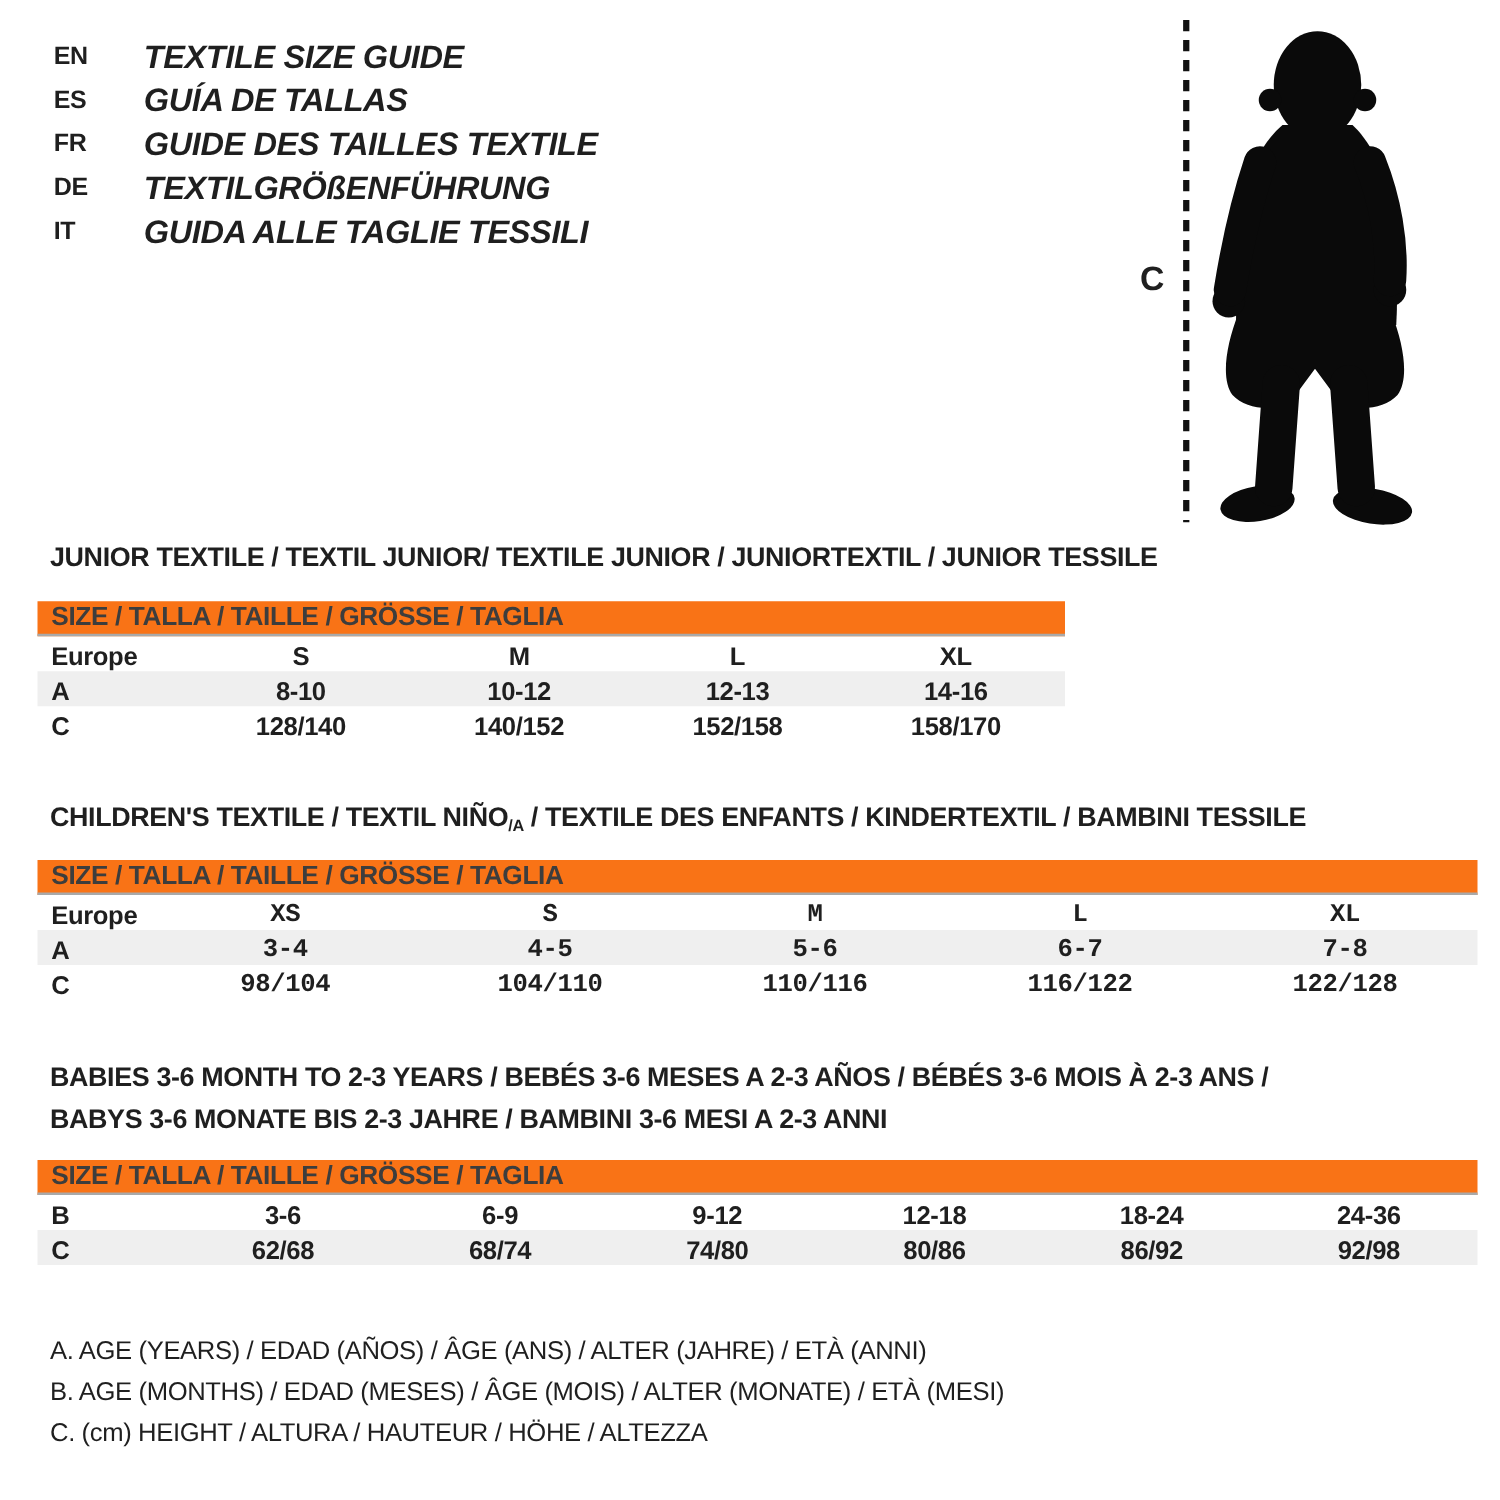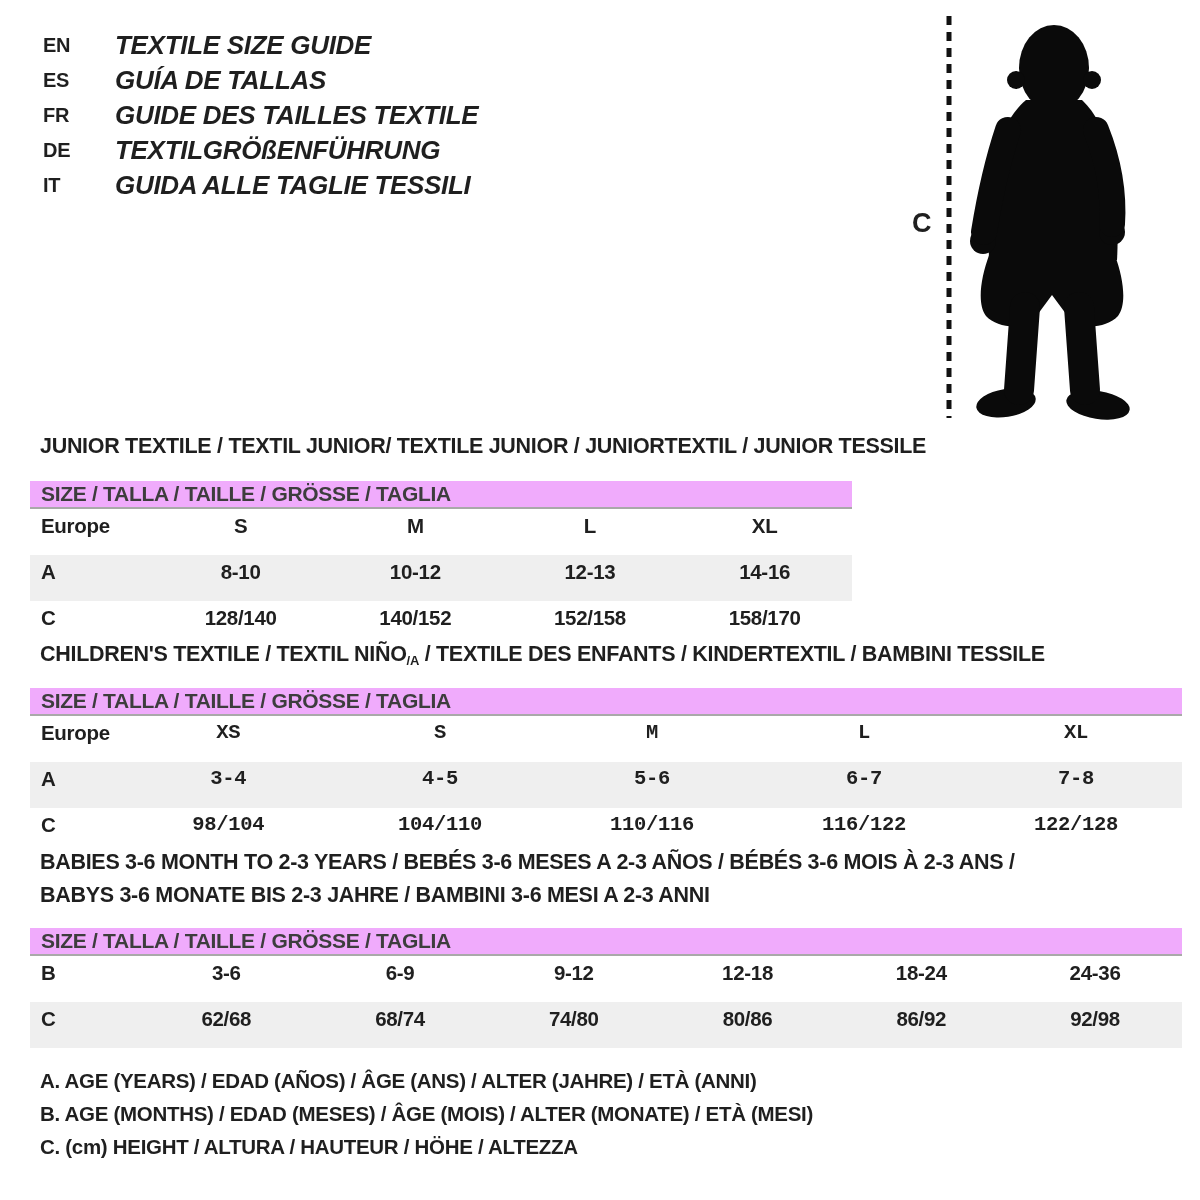--- a/index.html
+++ b/index.html
@@ -21,40 +21,40 @@
   .dash-line{position:absolute;left:944px;top:16px;}
   .measure-label{position:absolute;left:912px;top:208px;font-size:27px;font-weight:bold;}
   .toddler{position:absolute;left:962px;top:12px;}
   
   .section-title{position:absolute;left:40px;font-size:21.5px;font-weight:bold;white-space:nowrap;}
   .title-sub{font-size:13px;vertical-align:-4px;font-weight:bold;}
   
   .table{position:absolute;left:30px;box-sizing:border-box;}
   .thead{
     height:26px;line-height:26px;
-    background:#f0abfc;border-bottom:2px solid #a9a9a9;
+    background:#f97316;border-bottom:2px solid #a9a9a9;
     font-size:21px;font-weight:bold;color:#3d3d3d;
     padding-left:11px;
   }
-  .trow{display:flex;height:46px;line-height:33px;font-size:20.5px;font-weight:bold;}
+  .trow{display:flex;height:28px;line-height:33px;font-size:20.5px;font-weight:bold;}
   .trow.shaded{background:#efefef;}
   .tlabel{padding-left:11px;text-align:left;box-sizing:border-box;}
   .tcell{text-align:center;box-sizing:border-box;}
   .junior-table{width:822px;top:481px;}
   .junior-table .tlabel{width:15%;}
   .junior-table .tcell{width:21.25%;}
   .children-table{width:1152px;top:688px;}
   .children-table .tlabel{width:8%;}
   .children-table .tcell{width:18.4%;font-family:Liberation Mono, monospace;}
   .babies-table{width:1152px;top:928px;}
   .babies-table .tlabel{width:9.5%;}
   .babies-table .tcell{width:15.083%;}
   
   .legend{position:absolute;left:40px;top:1064px;}
-  .legend-line{height:33px;line-height:33px;font-size:20.5px;font-weight:bold;white-space:nowrap;}
+  .legend-line{height:33px;line-height:33px;font-size:20.5px;font-weight:normal;white-space:nowrap;}
 </style>
 </head>
 <body>
 
 <div class="page">
 
   <div class="lang-block">
     <div class="lang-row">
       <span class="lang-code">EN</span>
       <span class="lang-title">TEXTILE SIZE GUIDE</span>

